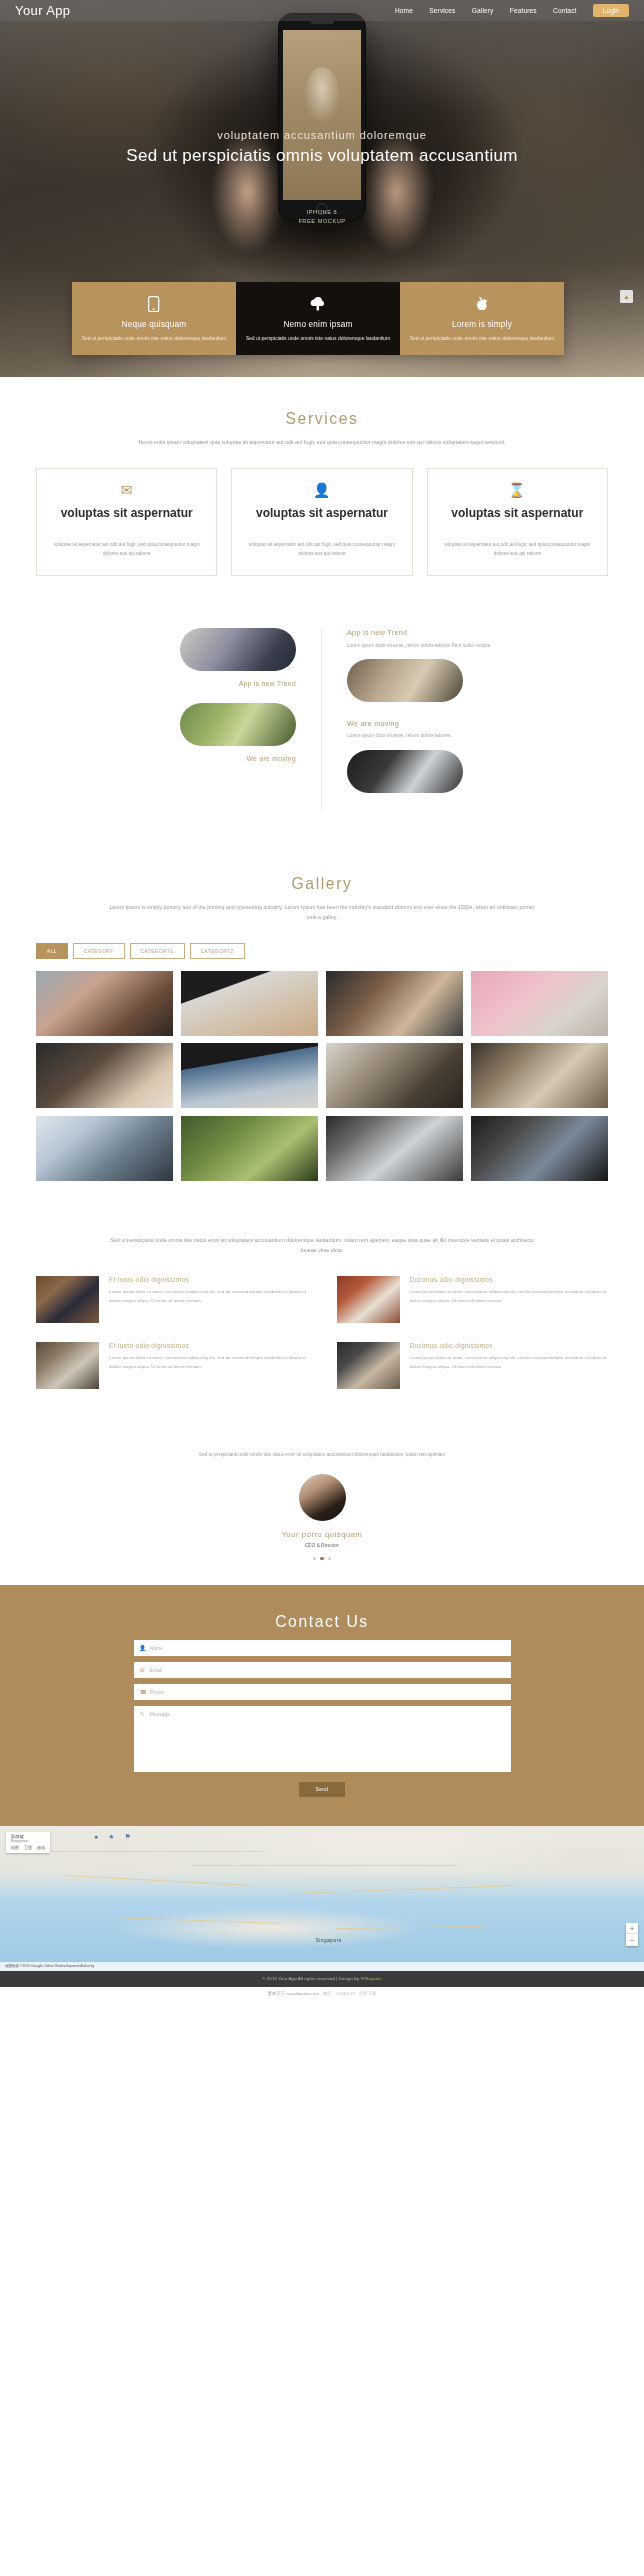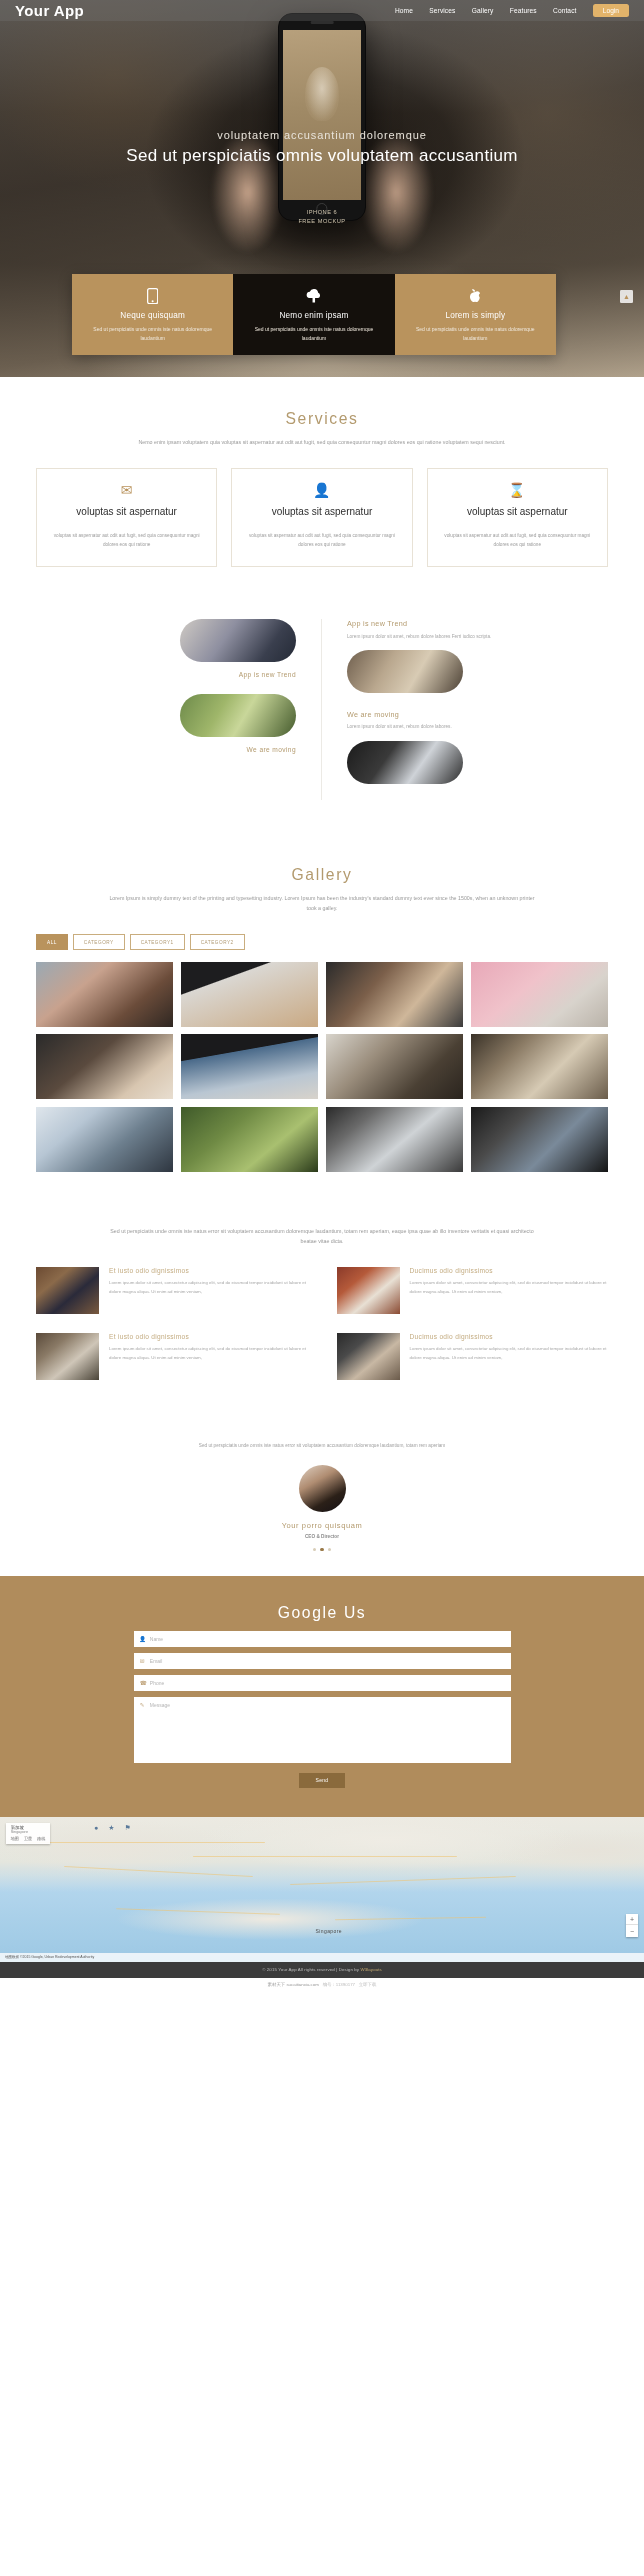--- a/index.html
+++ b/index.html
@@ -64,36 +64,36 @@
       radial-gradient(ellipse 57px 94px at 78% 60%, rgba(226,186,158,.8), rgba(200,160,130,0) 65%);
     filter: blur(1.9px);
   }
 
   .nav {
     position: absolute; top: 0; left: 0; right: 0; height: 21.4px;
     display: flex; align-items: center; z-index: 10;
     padding: 0 15px;
     background: rgba(120,120,120,.30);
   }
-  .logo { color:#fff; font-size:15px; font-weight:700; letter-spacing:0.4px; }
+  .logo { color:#fff; font-size:13px; font-weight:400; letter-spacing:0.4px; }
   .nav-menu { margin-left:auto; display:flex; align-items:center; gap:16.4px; }
   .nav-link { color:#fff; font-size:6.6px; text-decoration:none; letter-spacing:0.1px; }
   .nav-link.active { color:#fff; }
   .login-btn {
     background:#e2b36a; color:#fff; font-size:6.6px;
     padding:3.1px 10px; border-radius:2.5px; border:none; cursor:pointer;
     font-family:inherit;
   }
 
   .hero-text { position:absolute; left:0; right:0; top:129px; text-align:center; z-index:5; }
   .hero-sub { color:#e8e3da; font-size:11px; letter-spacing:0.9px; font-weight:300; margin-bottom:5px; }
   .hero-title { color:#fff; font-size:17px; font-weight:300; letter-spacing:0.3px; }
 
   .hero-boxes {
-    position:absolute; left:72px; right:88px; bottom:22px;
+    position:absolute; left:72px; right:80px; bottom:22px;
     display:flex; z-index:6;
     box-shadow:0 2.5px 12.6px rgba(0,0,0,.3);
   }
   .hbox { flex:1; padding:14px 8.8px 12.6px; text-align:center; }
   .hbox.tan { background:#b9935d; }
   .hbox.dark { background:#14100c; }
   .hbox-icon { font-size:15px; color:#fff; line-height:1; margin-bottom:7.5px; display:block; }
   .hbox-icon svg { display:block; margin:0 auto; }
   .hbox-title { color:#fff; font-size:8.2px; font-weight:400; letter-spacing:0.2px; margin-bottom:5px; }
   .hbox-desc { color:#f0e9de; font-size:5px; line-height:1.7; }
@@ -116,21 +116,21 @@
     text-align:center; color:#999; font-size:5.3px; line-height:1.9;
     width:428px; margin:0 auto 21.4px;
   }
 
   
   .svc-row { display:flex; gap:14px; }
   .svc-card {
     flex:1; border:0.6px solid #e8e2d6; padding:14px 11.3px 16.4px; text-align:center; background:#fff;
   }
   .svc-icon { color:#b9935d; font-size:14px; line-height:1; margin-bottom:8.8px; display:block; }
-  .svc-title { color:#2e2e2e; font-size:10px; font-weight:normal; margin-bottom:15px; }
+  .svc-title { color:#2e2e2e; font-size:12px; font-weight:bold; margin-bottom:21px; }
   .svc-desc { color:#9b9b9b; font-size:4.7px; line-height:1.9; }
 
   
   .fs-grid { display:flex; gap:0; margin-top:6.3px; }
   .fs-col { width:50%; position:relative; }
   .fs-col.left { padding-right:25px; border-right:0.6px solid #eceae5; }
   .fs-col.right { padding-left:25px; }
   .fs-item { margin-bottom:16.4px; }
   .fs-img {
     width:116px; height:43px; border-radius:21.4px; overflow:hidden;
@@ -467,21 +467,21 @@
   <div class="testi-name">Your porro quisquam</div>
   <div class="testi-role">CEO &amp; Director</div>
   <div class="dots">
     <span class="dot"></span>
     <span class="dot on"></span>
     <span class="dot"></span>
   </div>
 </section>
 
 <section class="contact">
-  <h2 class="sec-title">Google Us</h2>
+  <h2 class="sec-title">Contact Us</h2>
   <div class="form">
     <div class="field">
       <span class="fi">👤</span>
       <input type="text" placeholder="Name" style="">
     </div>
     <div class="field">
       <span class="fi">✉</span>
       <input type="text" placeholder="Email" style="">
     </div>
     <div class="field">

